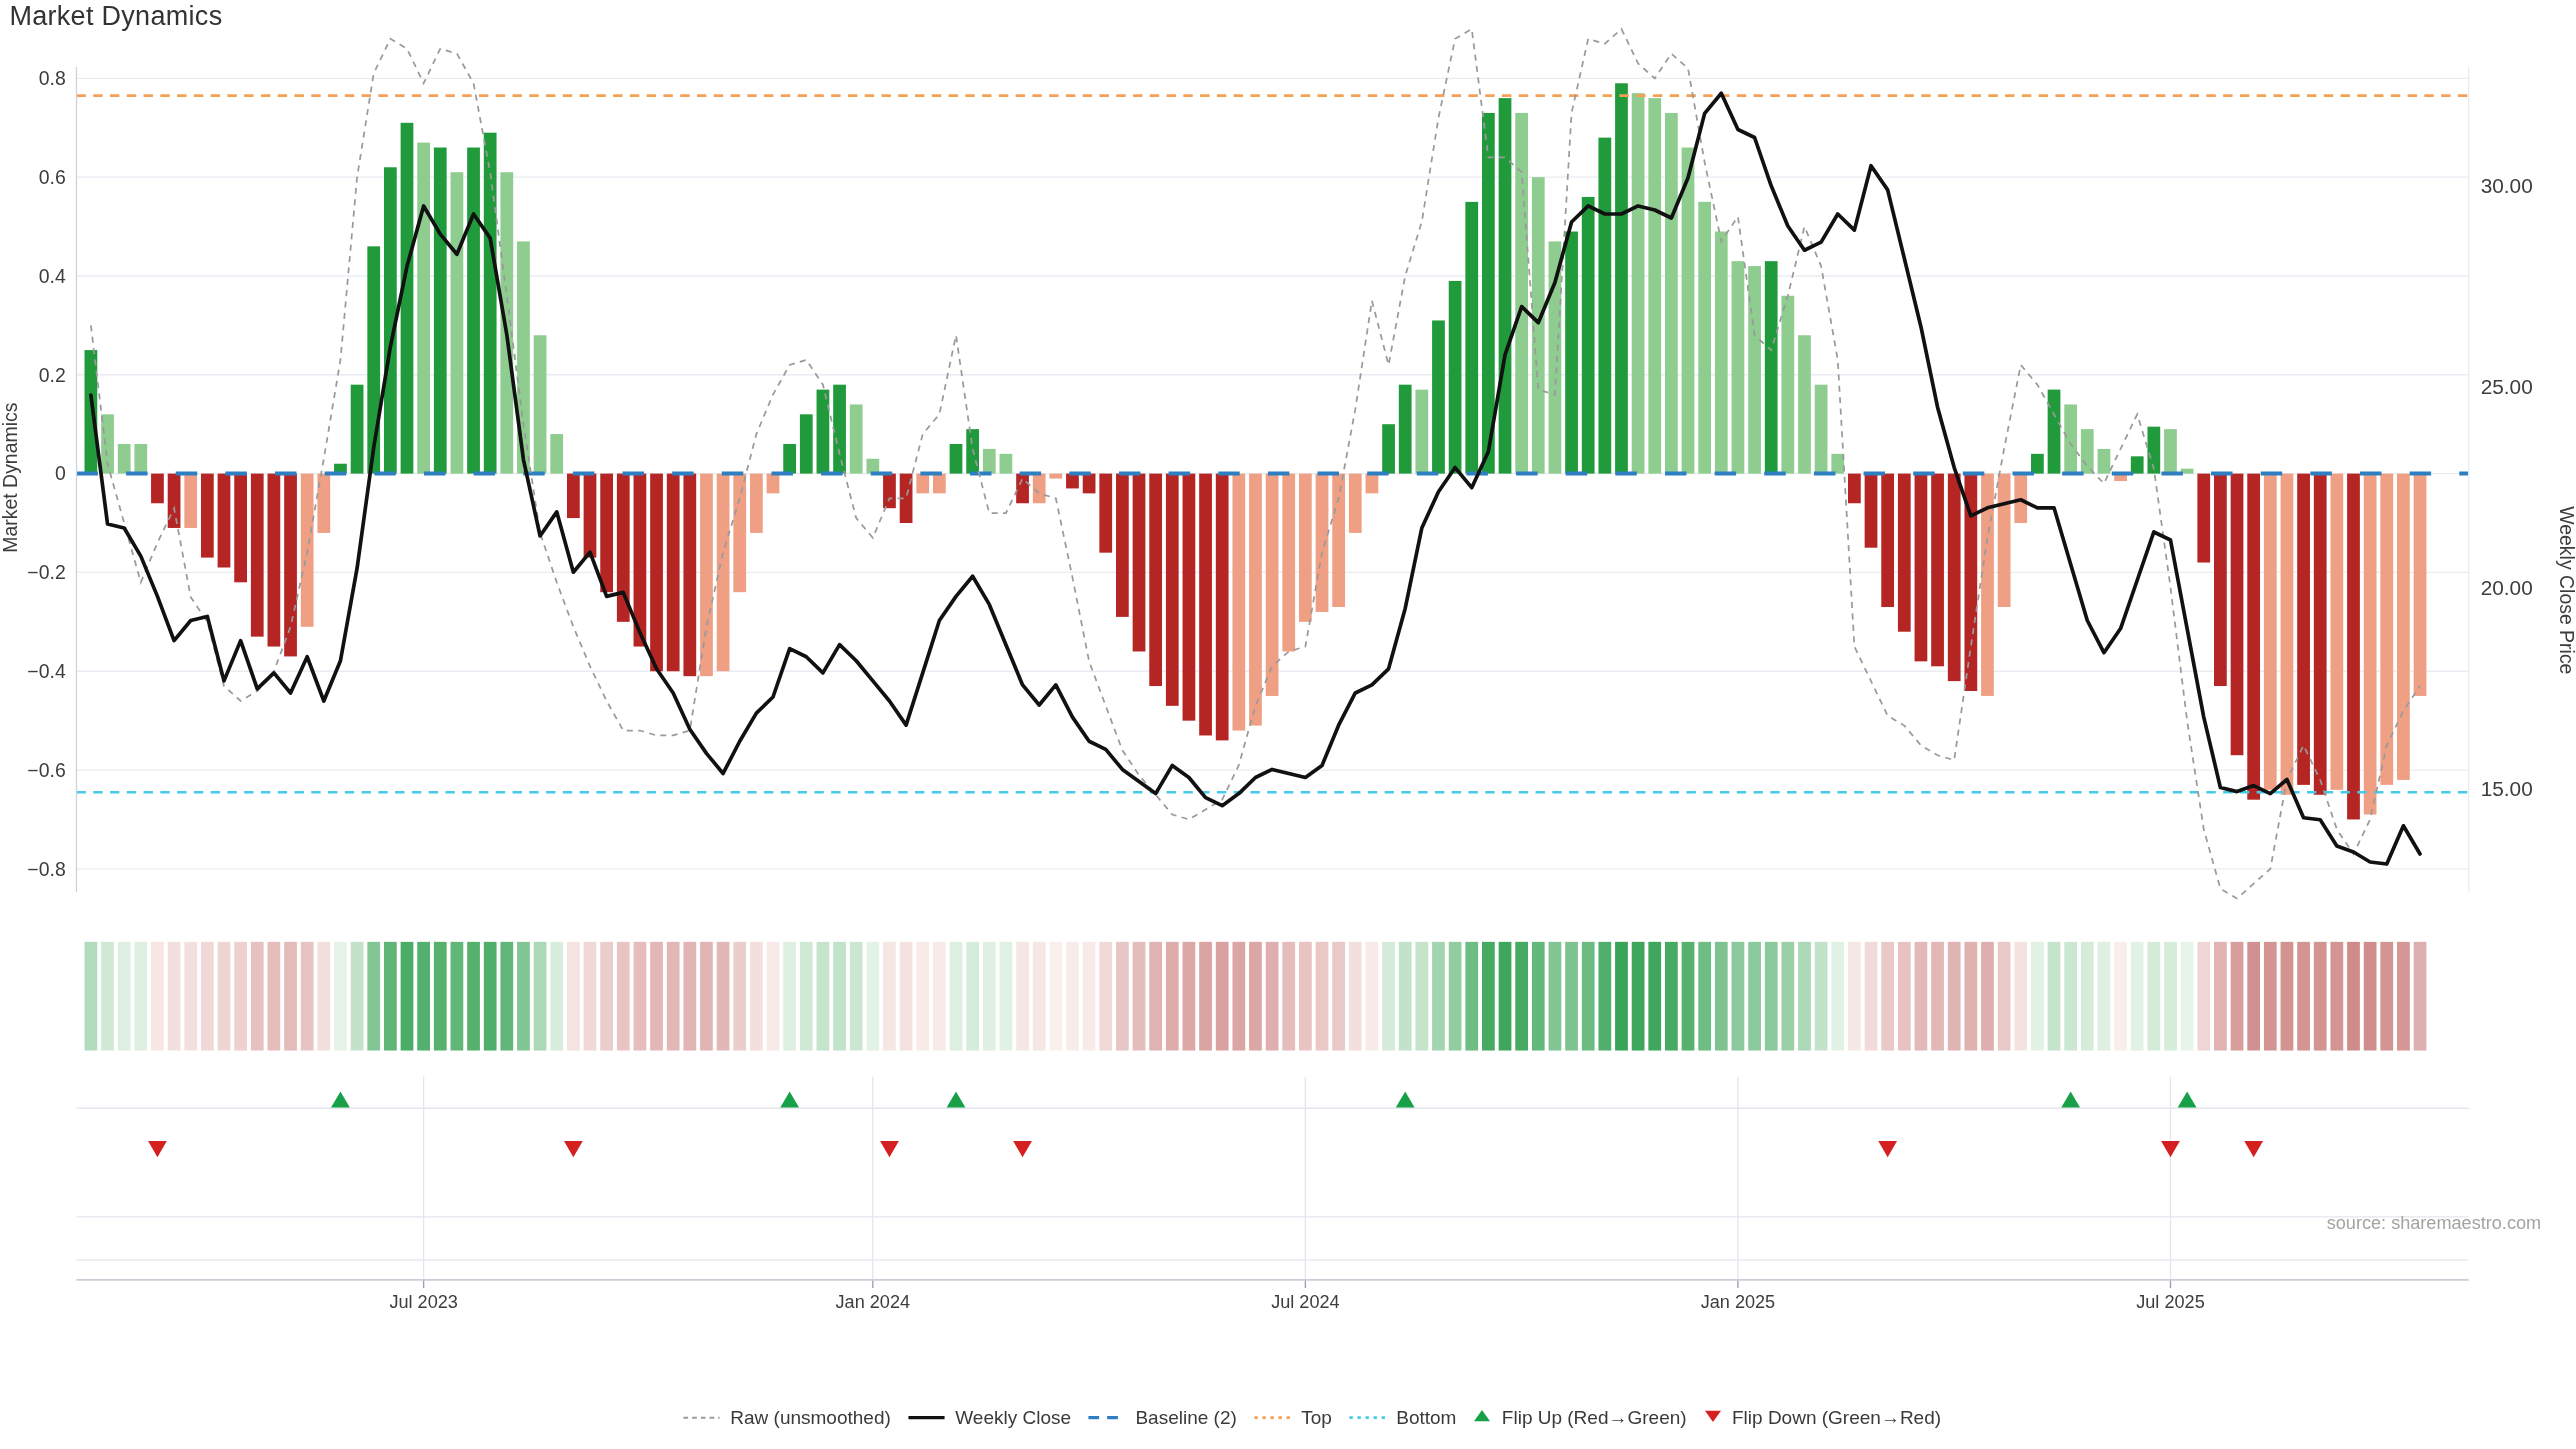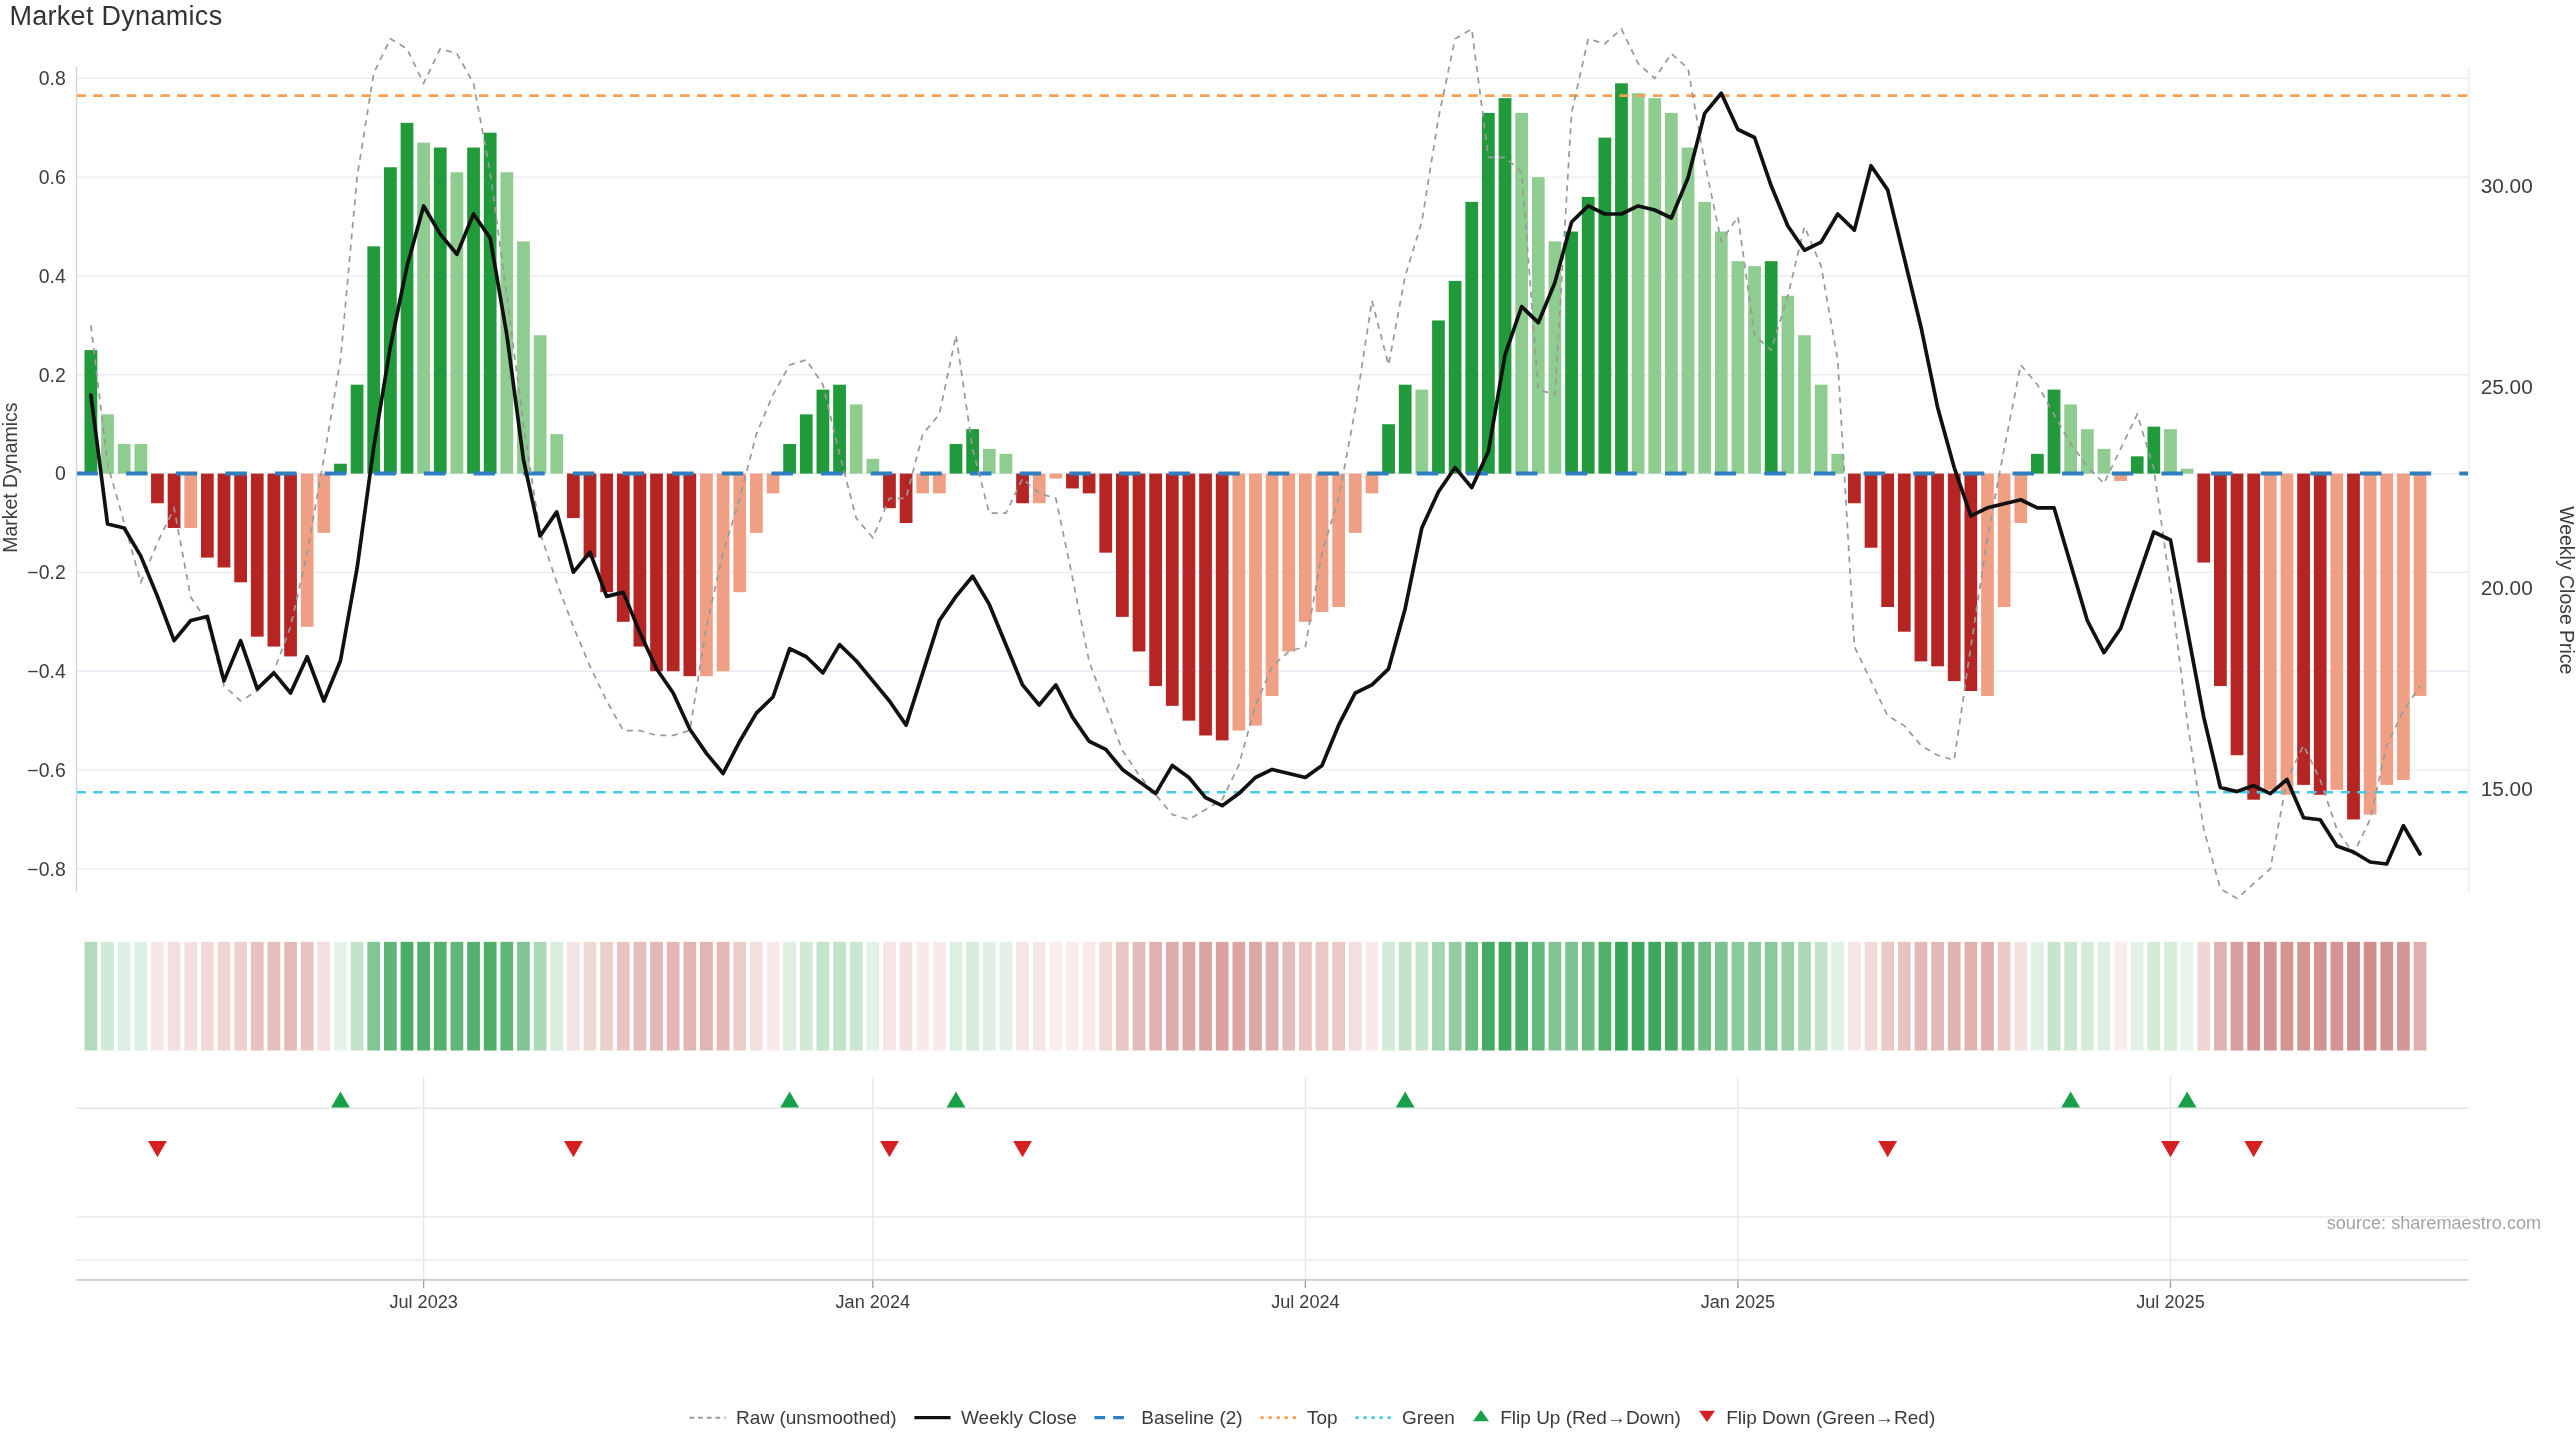--- a/index.html
+++ b/index.html
@@ -400,27 +400,27 @@
       <div class="legend-item">
         <span><svg width="39" height="13.4" viewBox="0 0 58 20">
             <line x1="2" y1="10" x2="56" y2="10" stroke="#f5a053" stroke-width="4" stroke-dasharray="5 7"></line>
           </svg></span>
         <span>Top</span>
       </div>
       <div class="legend-item">
         <span><svg width="39" height="13.4" viewBox="0 0 58 20">
             <line x1="2" y1="10" x2="56" y2="10" stroke="#45cbe8" stroke-width="4" stroke-dasharray="5 7"></line>
           </svg></span>
-        <span>Green</span>
+        <span>Bottom</span>
       </div>
       <div class="legend-item">
         <span><svg width="20" height="16" viewBox="0 0 30 24">
             <polygon points="3,20 27,20 15,3" fill="#18a048"></polygon>
           </svg></span>
-        <span>Flip Up (Red→Down)</span>
+        <span>Flip Up (Red→Green)</span>
       </div>
       <div class="legend-item">
         <span><svg width="20" height="16" viewBox="0 0 30 24">
             <polygon points="3,4 27,4 15,21" fill="#d42020"></polygon>
           </svg></span>
         <span>Flip Down (Green→Red)</span>
       </div>
     </div>
 </div>
 

